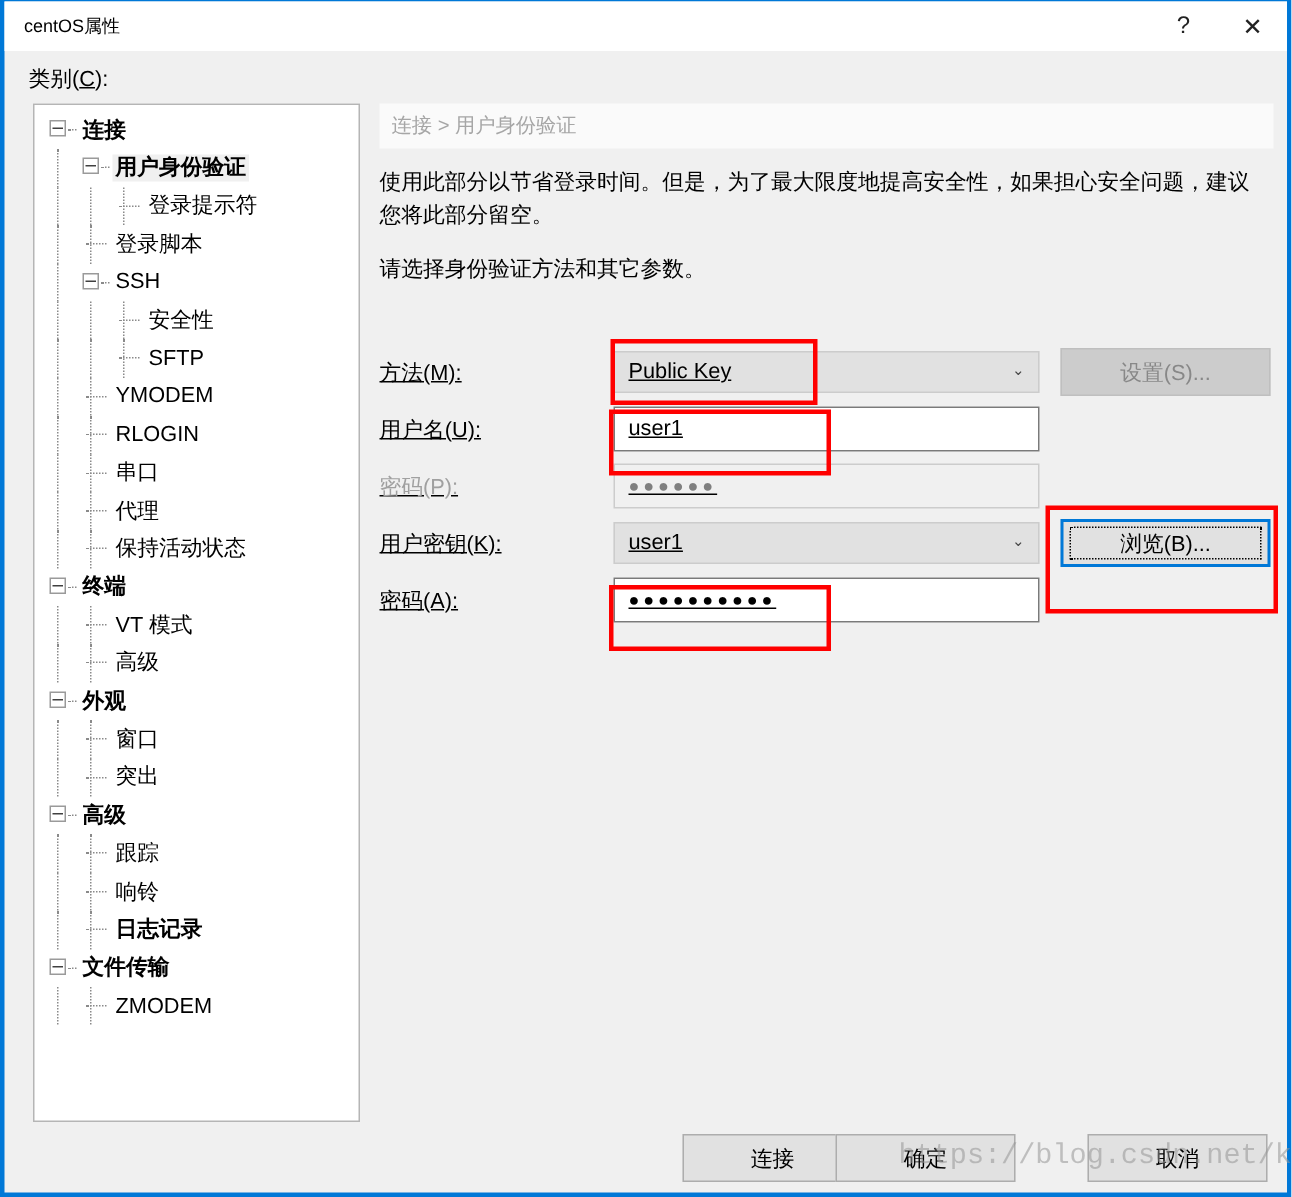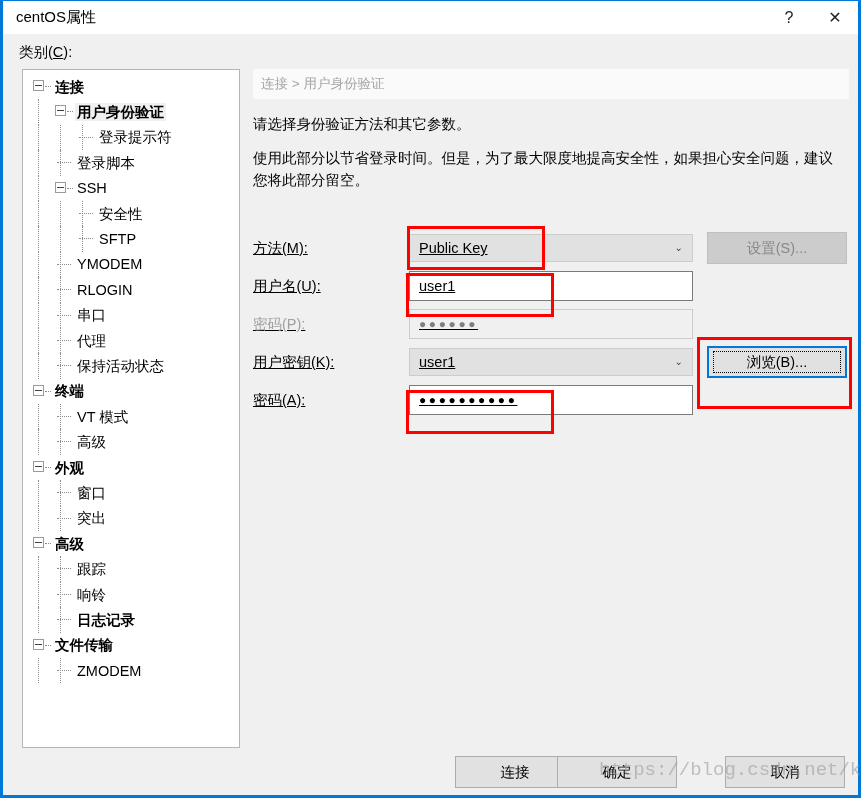--- a/index.html
+++ b/index.html
@@ -25,21 +25,21 @@
   
   #titlebar {
     position: absolute;
     left: 0; top: 0;
     width: 855px; height: 33px;
     background: #ffffff;
     display: flex;
     align-items: center;
   }
   #title-text {
-    font-size: 15px;
+    font-size: 12px;
     color: #000000;
     margin-left: 13px;
     white-space: nowrap;
     letter-spacing: 0px;
   }
   #titlebar-buttons {
     position: absolute;
     right: 0; top: 0;
     height: 33px;
     display: flex;
@@ -424,22 +424,22 @@
         <span class="dots-v" style="left: 15px; top: 0px; height: 25.4px;"></span>
         <span class="dots-v" style="left: 37px; top: 0px; height: 25.4px;"></span>
         <span class="tree-label" style="margin-left: 52px;">ZMODEM</span>
       </div>
     </div>
 
   <div id="content">
 
     <div id="breadcrumb">连接  &gt;  用户身份验证</div>
 
+    <div class="desc desc2">使用此部分以节省登录时间。但是，为了最大限度地提高安全性，如果担心安全问题，建议您将此部分留空。</div>
     <div class="desc">请选择身份验证方法和其它参数。</div>
-    <div class="desc desc2">使用此部分以节省登录时间。但是，为了最大限度地提高安全性，如果担心安全问题，建议您将此部分留空。</div>
 
     <div id="form">
 
       <div class="frow">
         <div class="flabel">方法(M):</div>
         <div class="combo">
           <span>Public Key</span>
           <span class="chev">⌄</span>
         </div>
         <div class="sidebtn disabled">设置(S)...</div>

